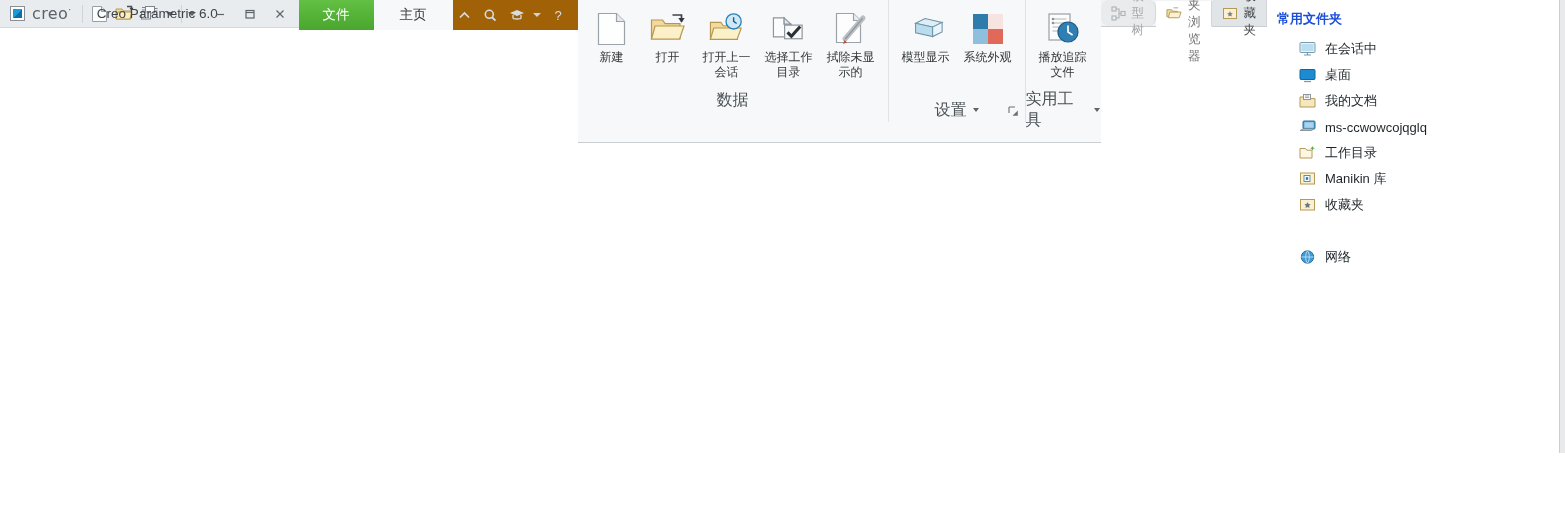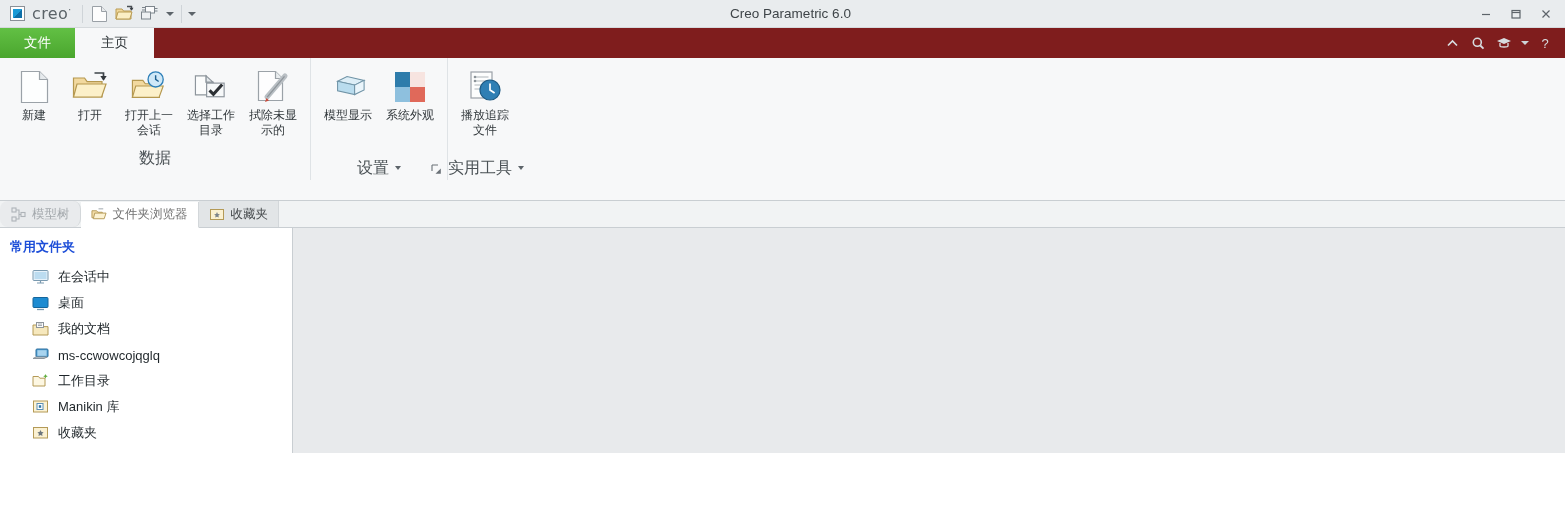--- a/index.html
+++ b/index.html
@@ -2,21 +2,21 @@
 <html><head>
 <meta charset="utf-8">
 <style>
   * { box-sizing: border-box; margin: 0; padding: 0; }
   html, body {
     width: 1565px; height: 515px;
     font-family: "Liberation Sans", "DejaVu Sans", sans-serif;
     overflow: hidden;
     background: #ffffff;
   }
-  #app { width: 1565px; height: 453px; position: relative; display: flex; flex-direction: column; }
+  #app { width: 1565px; height: 453px; position: relative; display: flex; flex-direction: row; }
 
   
   .titlebar {
     height: 28px; background: #e9ecee; display: flex; align-items: center;
     border-bottom: 1px solid #d5d9dc; position: relative; flex: 0 0 28px;
   }
   .creo-logo { display: flex; align-items: center; padding: 0 10px 0 10px; gap: 7px; height: 100%; }
   .creo-mark {
     width: 15px; height: 15px; border: 1px solid #8a9097; background: #fff;
     position: relative; display: block;
@@ -44,21 +44,21 @@
   }
   .win-ctrls { margin-left: auto; display: flex; align-items: center; padding-right: 4px; z-index: 2; }
   .win-btn {
     width: 30px; height: 26px; display: flex; align-items: center; justify-content: center;
     color: #636a70;
   }
   .win-btn svg { display: block; }
 
   
   .tabstrip {
-    height: 30px; background: #7f1d1d; display: flex; align-items: stretch;
+    height: 30px; background: #a16207; display: flex; align-items: stretch;
     position: relative; flex: 0 0 30px;
   }
   .tab-file {
     width: 75px; display: flex; align-items: center; justify-content: center;
     background: linear-gradient(180deg, #62c044 0%, #4aa62e 100%);
     color: #ffffff; font-size: 13.5px;
   }
   .tab-home {
     width: 79px; display: flex; align-items: center; justify-content: center;
     background: #f7f8f9; color: #33393d; font-size: 13.5px; text-align: right;

